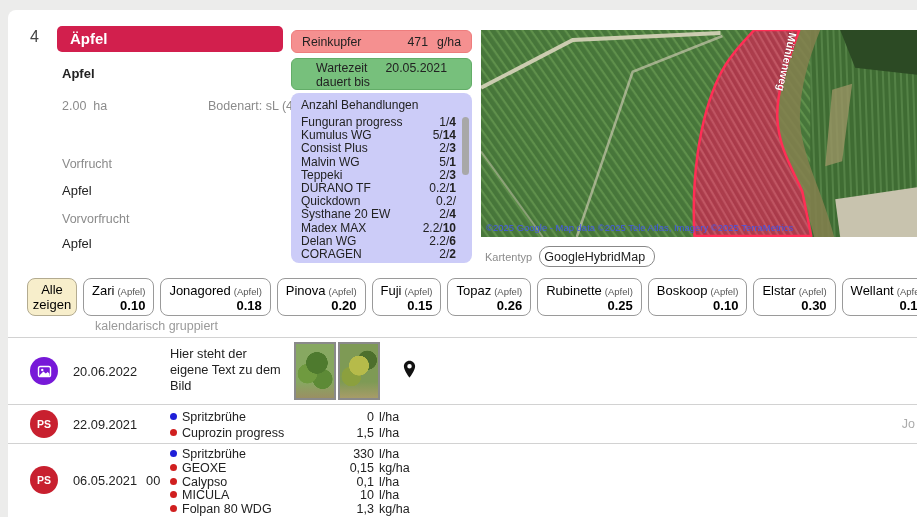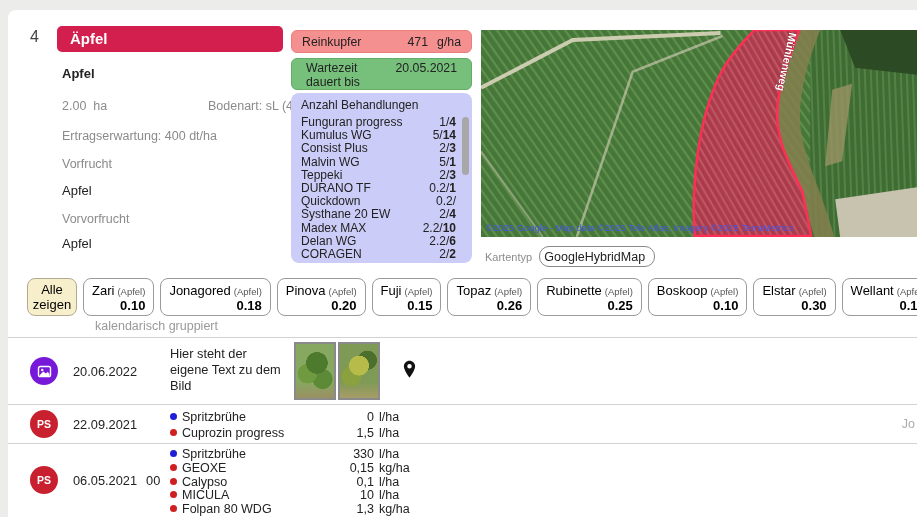--- a/index.html
+++ b/index.html
@@ -35,21 +35,21 @@
   .pill-reinkupfer {
     position: absolute; left: 283px; top: 20px; width: 181px; height: 23px;
     background: #f59090; border: 1px solid #ee7d7d; border-radius: 6px;
     display: flex; align-items: center; justify-content: space-between;
     padding: 0 10px; font-size: 12.3px;
   }
   .pill-reinkupfer .rk-right { display: flex; gap: 9px; }
   .pill-wartezeit {
     position: absolute; left: 283px; top: 48px; width: 181px; height: 32px;
     background: #77c07c; border: 1px solid #63ad68; border-radius: 6px;
-    padding: 2px 14px; font-size: 12.3px;
+    padding: 2px 24px; font-size: 12.3px;
   }
   .wz-main { display: flex; justify-content: space-between; }
   .wz-sub { font-size: 9.5px; color: #2e6b36; display: flex; gap: 26px; margin-top: 1px; }
   .panel-behandlungen {
     position: absolute; left: 283px; top: 83px; width: 181px; height: 170px;
     background: #ccccf8; border-radius: 8px; padding: 5px 16px 4px 10px;
     font-size: 12px; overflow: hidden;
   }
   .beh-title { margin-bottom: 4px; }
   .beh-row { display: flex; justify-content: space-between; line-height: 13.2px; }
@@ -130,21 +130,20 @@
 
   <div class="field-number">4</div>
   <div class="title-banner">
     <span>Äpfel</span>
   </div>
   <div class="crop-name">Apfel</div>
   <div class="area-row muted">
     <span>2.00</span>&nbsp;&nbsp;<span>ha</span>
   </div>
   <div class="bodenart muted">Bodenart: sL (45)</div>
-  <div class="ertrag muted">Ertragserwartung: 400 dt/ha</div>
   <div class="vorfrucht-label muted">Vorfrucht</div>
   <div class="vorfrucht-value">Apfel</div>
   <div class="vorvorfrucht-label muted">Vorvorfrucht</div>
   <div class="vorvorfrucht-value">Apfel</div>
 
   <div class="pill-reinkupfer">
     <span>Reinkupfer</span>
     <span class="rk-right">
       <span>471</span>
       <span>g/ha</span>

